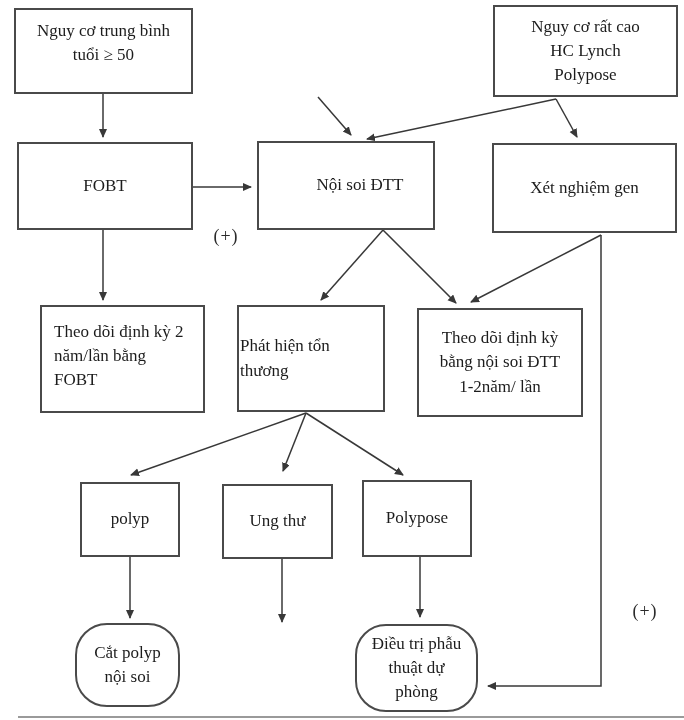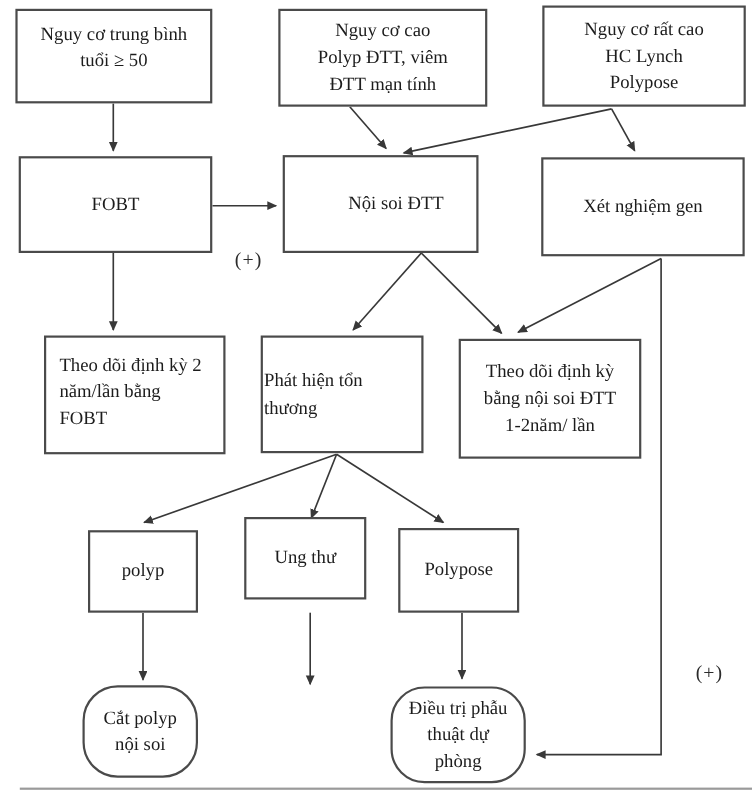--- a/index.html
+++ b/index.html
@@ -69,25 +69,20 @@
       <path d="M130,557 L130,618" marker-end="url(#arw)"></path>
       <path d="M282,557 L282,622" marker-end="url(#arw)"></path>
       <path d="M420,557 L420,617" marker-end="url(#arw)"></path>
     </g>
   </svg>
 
   <div class="node valign-top" style="left:14px;top:8px;width:179px;height:86px;padding-top:9px;">
     <span class="label">Nguy cơ trung bình
 tuổi ≥ 50</span>
   </div>
-  <div class="node" style="left:253px;top:8px;width:190px;height:89px;">
-    <span class="label">Nguy cơ cao
-Polyp ĐTT, viêm
-ĐTT mạn tính</span>
-  </div>
   <div class="node" style="left:493px;top:5px;width:185px;height:92px;">
     <span class="label">Nguy cơ rất cao
 HC Lynch
 Polypose</span>
   </div>
 
   <div class="node" style="left:17px;top:142px;width:176px;height:88px;">
     <span class="label">FOBT</span>
   </div>
   <div class="node" style="left:257px;top:141px;width:178px;height:89px;padding-left:28px;">
@@ -110,21 +105,21 @@
   </div>
   <div class="node" style="left:417px;top:308px;width:166px;height:109px;">
     <span class="label">Theo dõi định kỳ
 bằng nội soi ĐTT
 1-2năm/ lần</span>
   </div>
 
   <div class="node" style="left:80px;top:482px;width:100px;height:75px;">
     <span class="label">polyp</span>
   </div>
-  <div class="node" style="left:222px;top:470px;width:111px;height:75px;">
+  <div class="node" style="left:222px;top:484px;width:111px;height:75px;">
     <span class="label">Ung thư</span>
   </div>
   <div class="node" style="left:362px;top:480px;width:110px;height:77px;">
     <span class="label">Polypose</span>
   </div>
 
   <div class="node" style="left:75px;top:623px;width:105px;height:84px;border-radius:32px;">
     <span class="label">Cắt polyp
 nội soi</span>
   </div>

